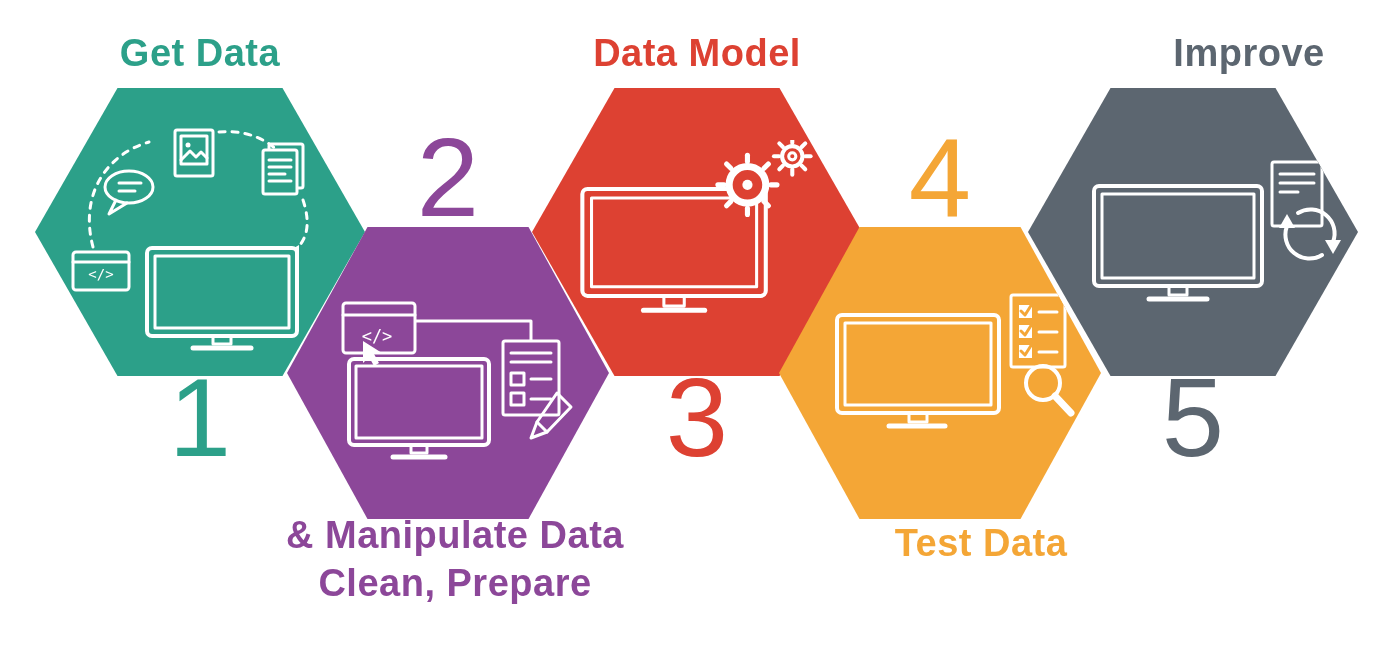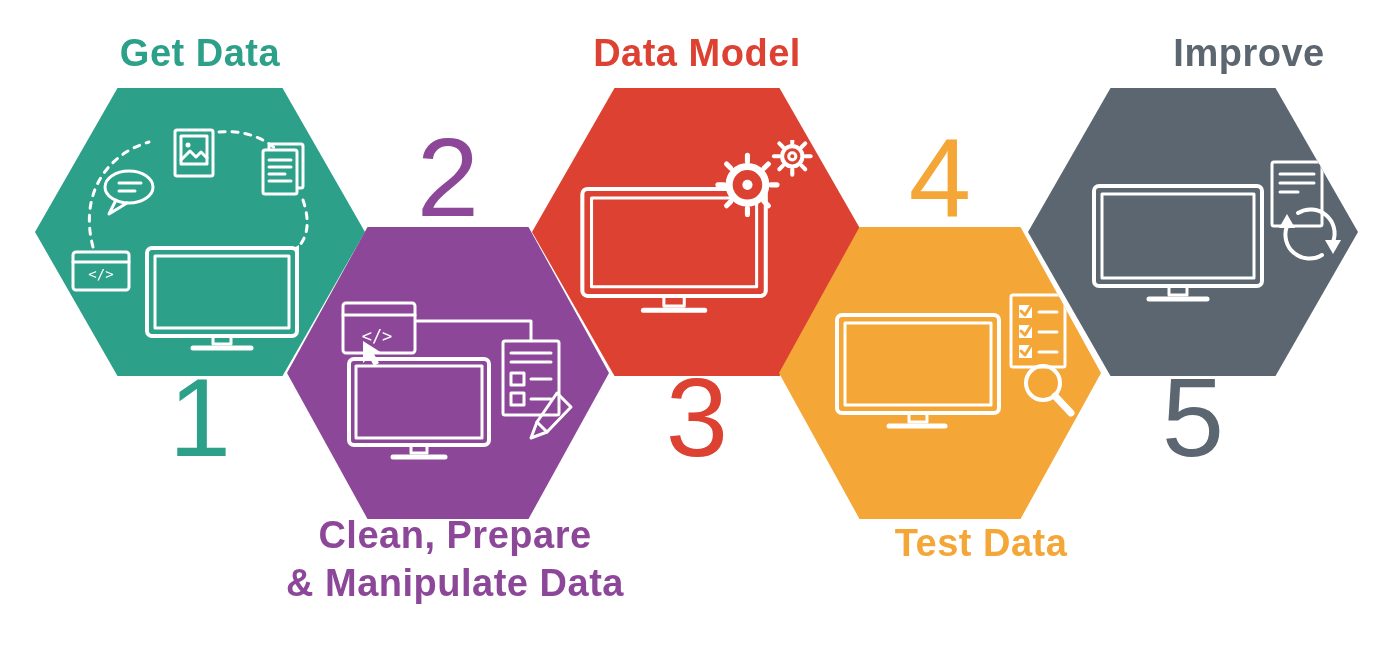--- a/index.html
+++ b/index.html
@@ -107,22 +107,22 @@
           <g>
             <path d="M 222 98 L 236 112 L 212 137 L 196 143 L 202 127 Z"></path>
             <line x1="202" y1="127" x2="212" y2="137"></line>
           </g>
           <polygon points="28,46 28,68 34,62 39,71 44,68 39,59 47,58" fill="#fff" stroke="none"></polygon>
         </g>
         <text x="42" y="47" font-size="17" fill="#fff" text-anchor="middle">&lt;/&gt;</text>
       </svg>
     </div>
     <div class="label" style="left:255px;top:512px;width:400px;">
+      <div>&amp; Manipulate Data</div>
       <div>Clean, Prepare</div>
-      <div>&amp; Manipulate Data</div>
     </div>
   </div>
 
   
   <div class="step" style="--step-color: #DD4132;">
     <div class="label" style="left:532px;top:30px;width:330px;">Data Model</div>
     <div class="hex" style="left:532px;top:88px;width:330px;height:288px;">
       <svg width="250" height="214" viewBox="0 0 245 210" style="left:40px;top:52px;">
         <g fill="none" stroke="#fff" stroke-linecap="round" stroke-linejoin="round">
           <g>

